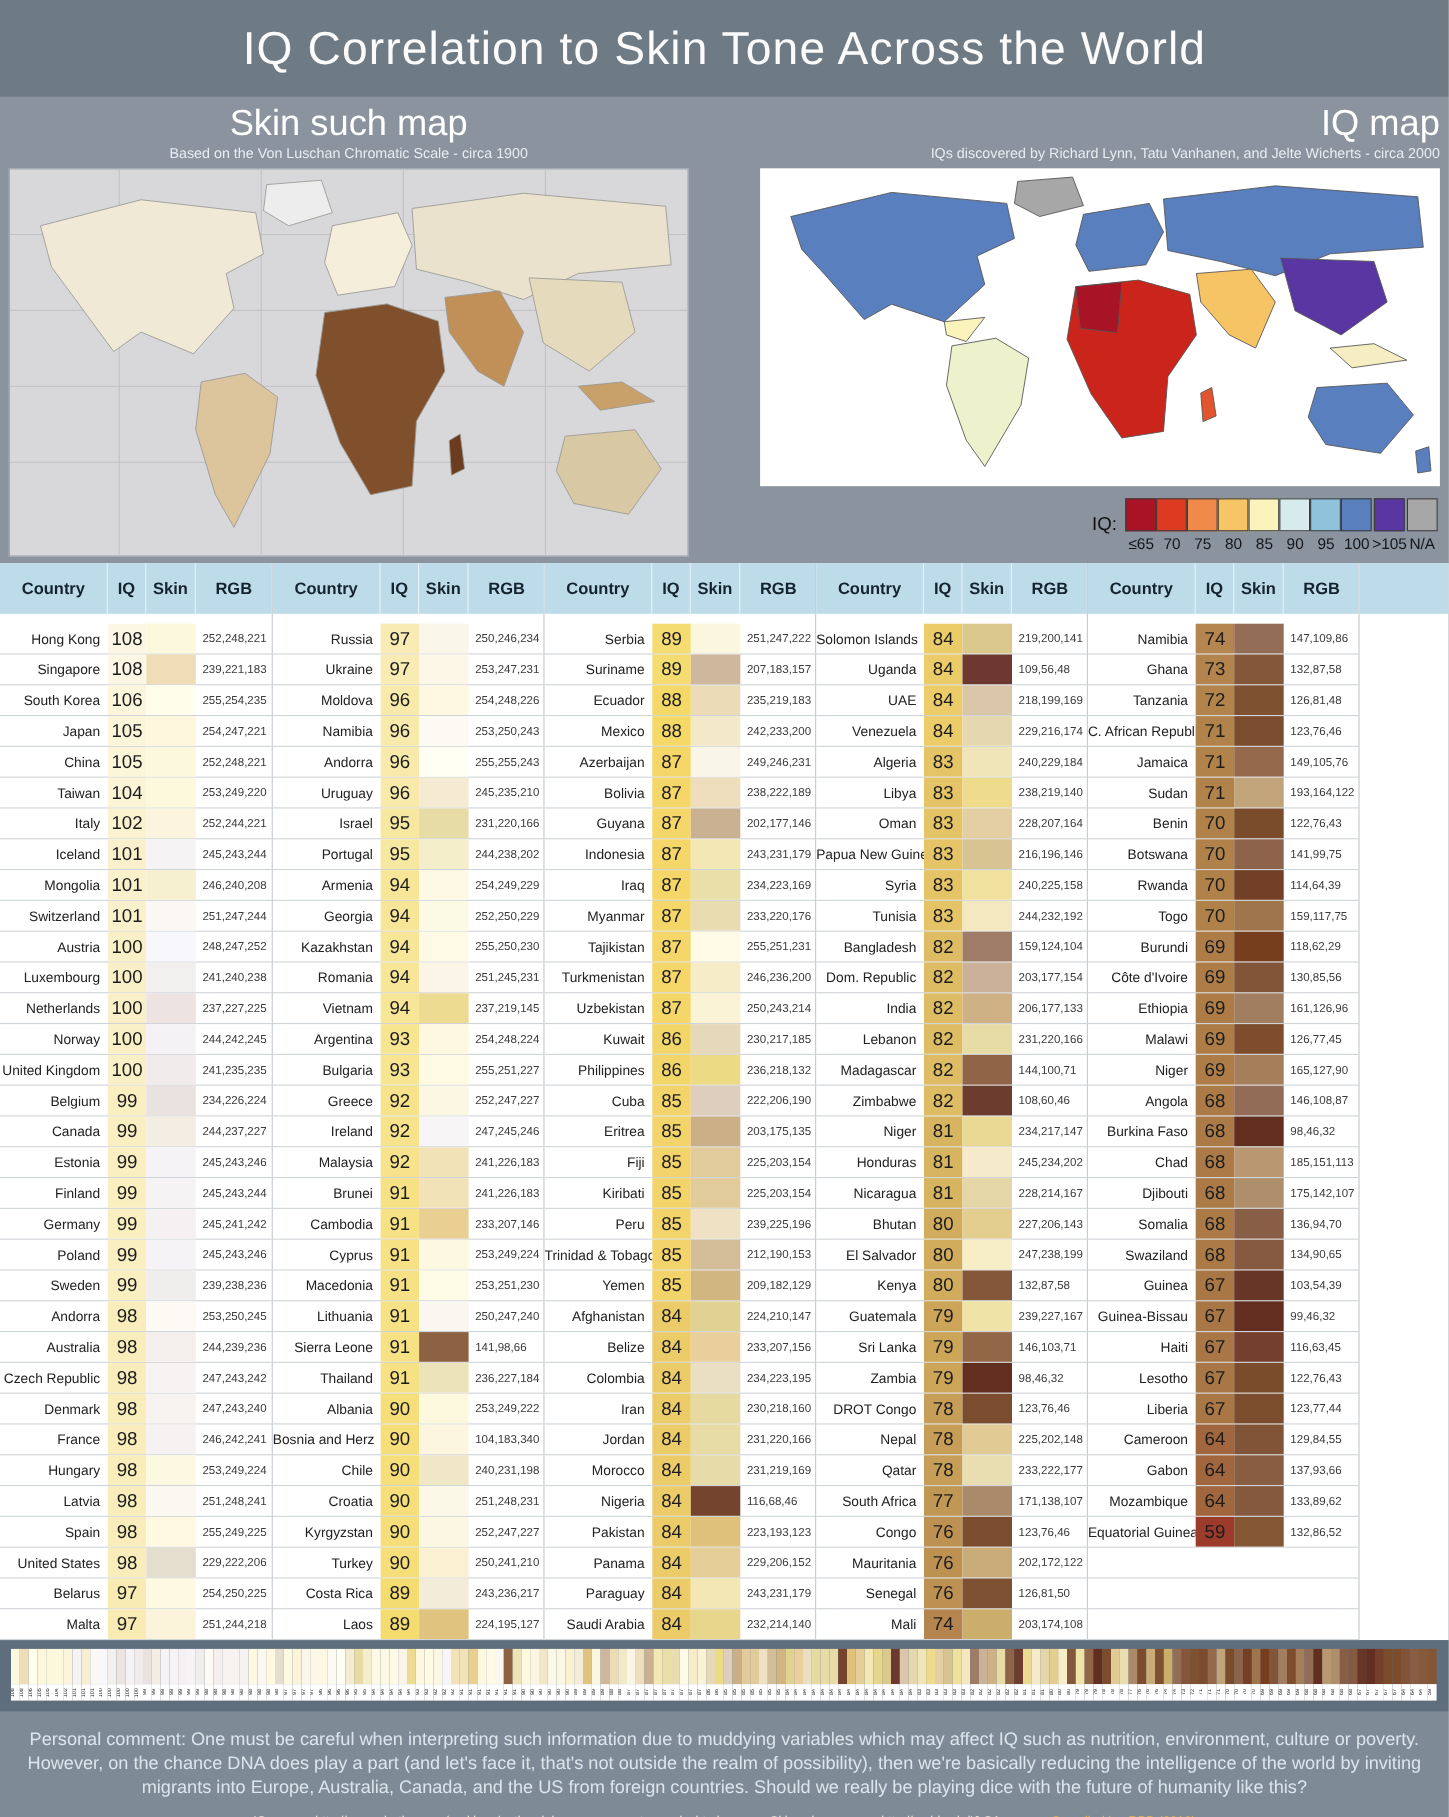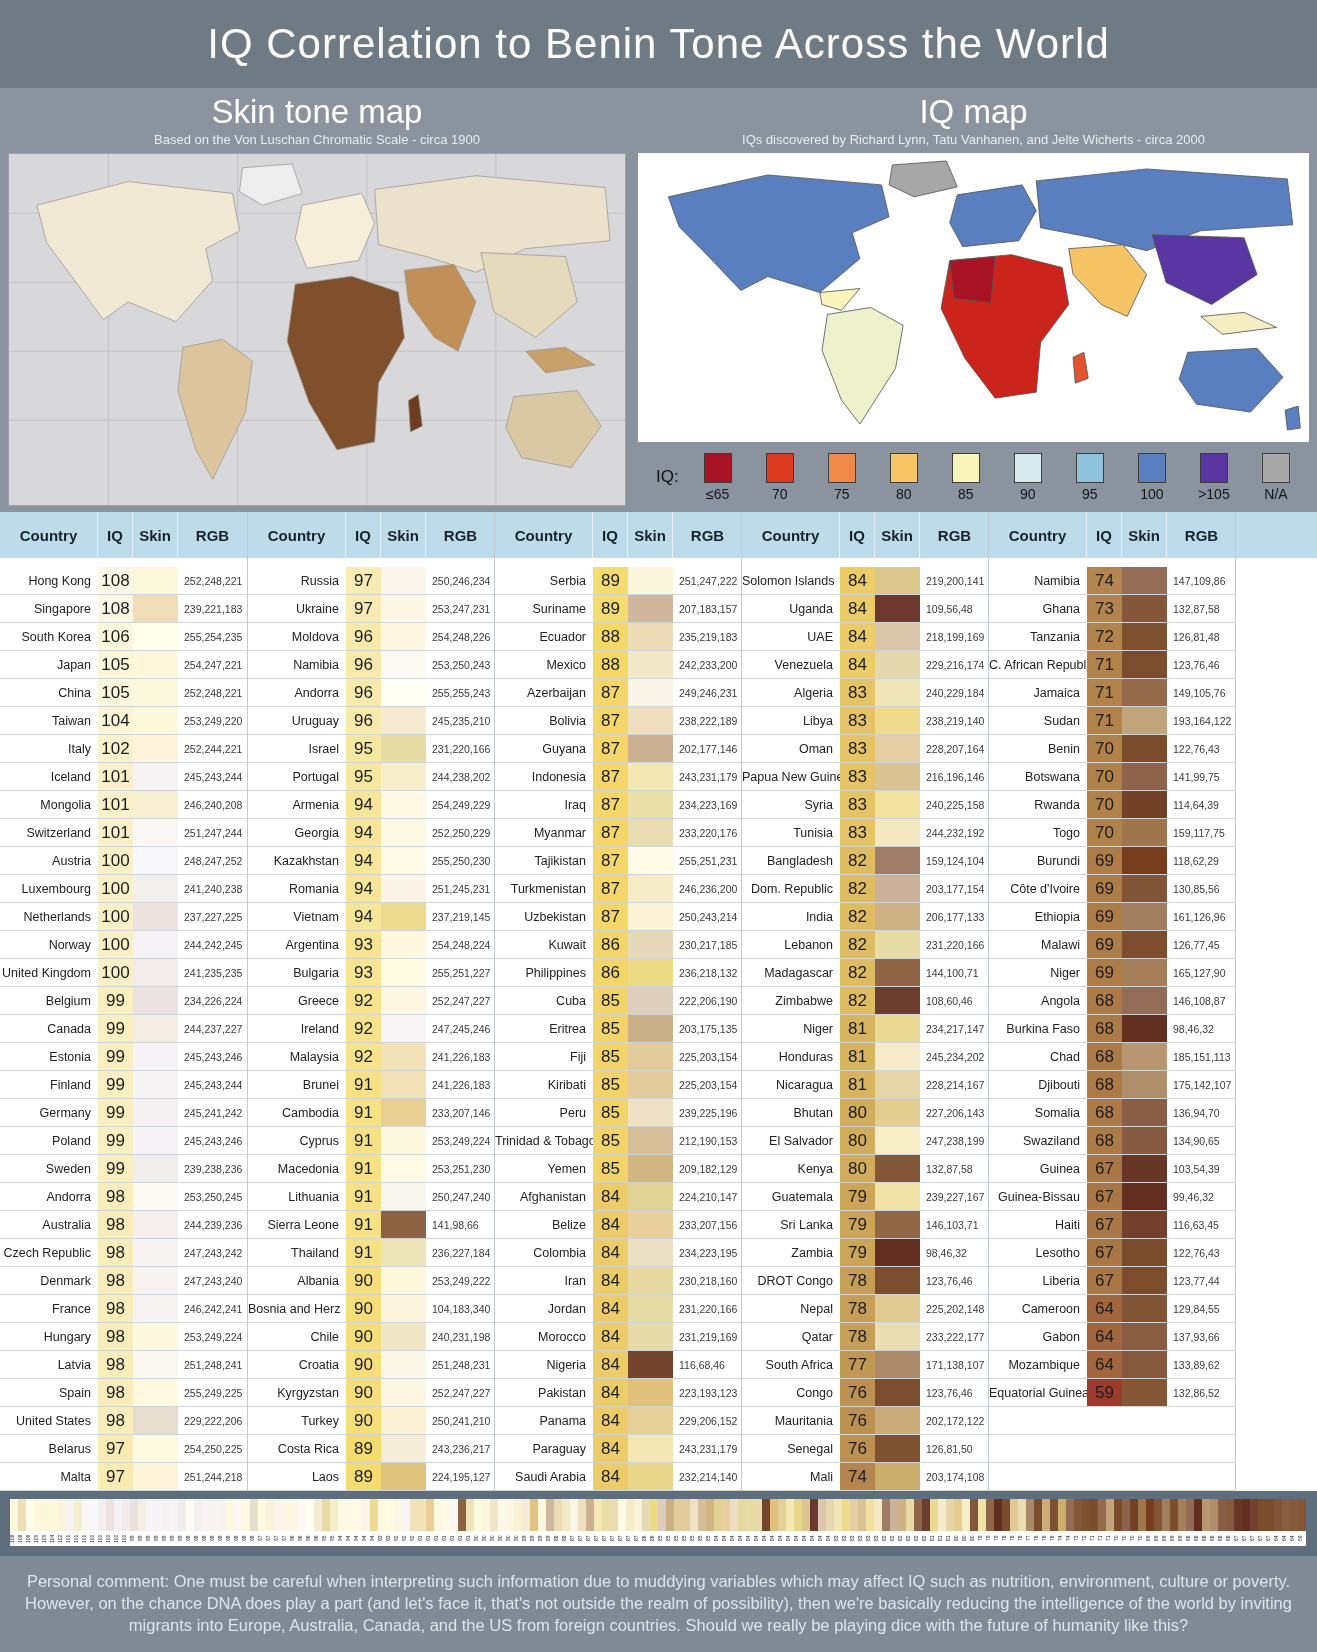--- a/index.html
+++ b/index.html
@@ -2,21 +2,21 @@
 <html><head>
 <meta charset="utf-8">
 <style>
   * { margin:0; padding:0; box-sizing:border-box; }
   body { width:1317px; font-family:"Liberation Sans", sans-serif; background:#8a939e; }
   .title-band { height:88px; background:#6e7a84; display:flex; align-items:center; justify-content:center; }
   .title-band h1 { color:#fbfbfb; font-size:42px; font-weight:normal; letter-spacing:1px; }
   .maps-band { height:424px; background:#8a939e; display:flex; padding:4px 8px 6px 8px; gap:12px; }
   .map-col { display:flex; flex-direction:column; }
   .map-col.left { width:618px; }
-  .map-col.right { flex:1; }
+  .map-col.right { flex:1;align-items:flex-end; }
   .map-title { color:#ffffff; font-size:33px; text-align:center; line-height:40px; }
   .map-sub { color:#e8edf1; font-size:13px; text-align:center; margin-bottom:6px; }
   .map-frame { flex:1; border:1px solid #9aa1aa; overflow:hidden; }
   .map-frame.skin { background:#d8d8da; }
   .map-frame.iq { background:#ffffff; border:none; }
   .map-frame svg { width:100%; height:100%; display:block; }
   .legend-row { height:64px; display:flex; align-items:center; gap:0; padding:6px 2px 0 2px;margin-left:16px; }
   .legend-label { color:#111; font-size:17px; margin-right:8px; }
   .leg-item { flex:1; display:flex; flex-direction:column; align-items:center; gap:3px; }
   .leg-swatch { width:28px; height:30px; border:1px solid #3c3c3c; }
@@ -50,26 +50,26 @@
   .footer-band { background:#7e8a95; padding:14px 12px 10px 12px; }
   .comment { color:#dde5ec; font-size:16.5px; text-align:center; line-height:22px; max-width:1293px; margin:0 auto; }
   .sources { margin-top:14px; display:flex; justify-content:center; gap:46px; font-size:11.5px; }
   .sources .src { color:#f2efe2; }
   .sources .compiled { color:#f0b83c; }
 </style>
 </head>
 <body>
 
 <div class="title-band">
-  <h1>IQ Correlation to Benin Tone Across the World</h1>
+  <h1>IQ Correlation to Skin Tone Across the World</h1>
 </div>
 
 <div class="maps-band">
   <div class="map-col left">
-    <div class="map-title">Skin tone map</div>
+    <div class="map-title">Skin such map</div>
     <div class="map-sub">Based on the Von Luschan Chromatic Scale - circa 1900</div>
     <div class="map-frame skin">
       <svg viewBox="0 0 620 356" preserveAspectRatio="none">
         <g stroke="#c2c2c5" stroke-width="1">
           <line x1="0" y1="60" x2="620" y2="60"></line>
             <line x1="0" y1="130" x2="620" y2="130"></line>
           <line x1="0" y1="200" x2="620" y2="200"></line>
             <line x1="0" y1="270" x2="620" y2="270"></line>
           <line x1="100" y1="0" x2="100" y2="356"></line>
             <line x1="230" y1="0" x2="230" y2="356"></line>

